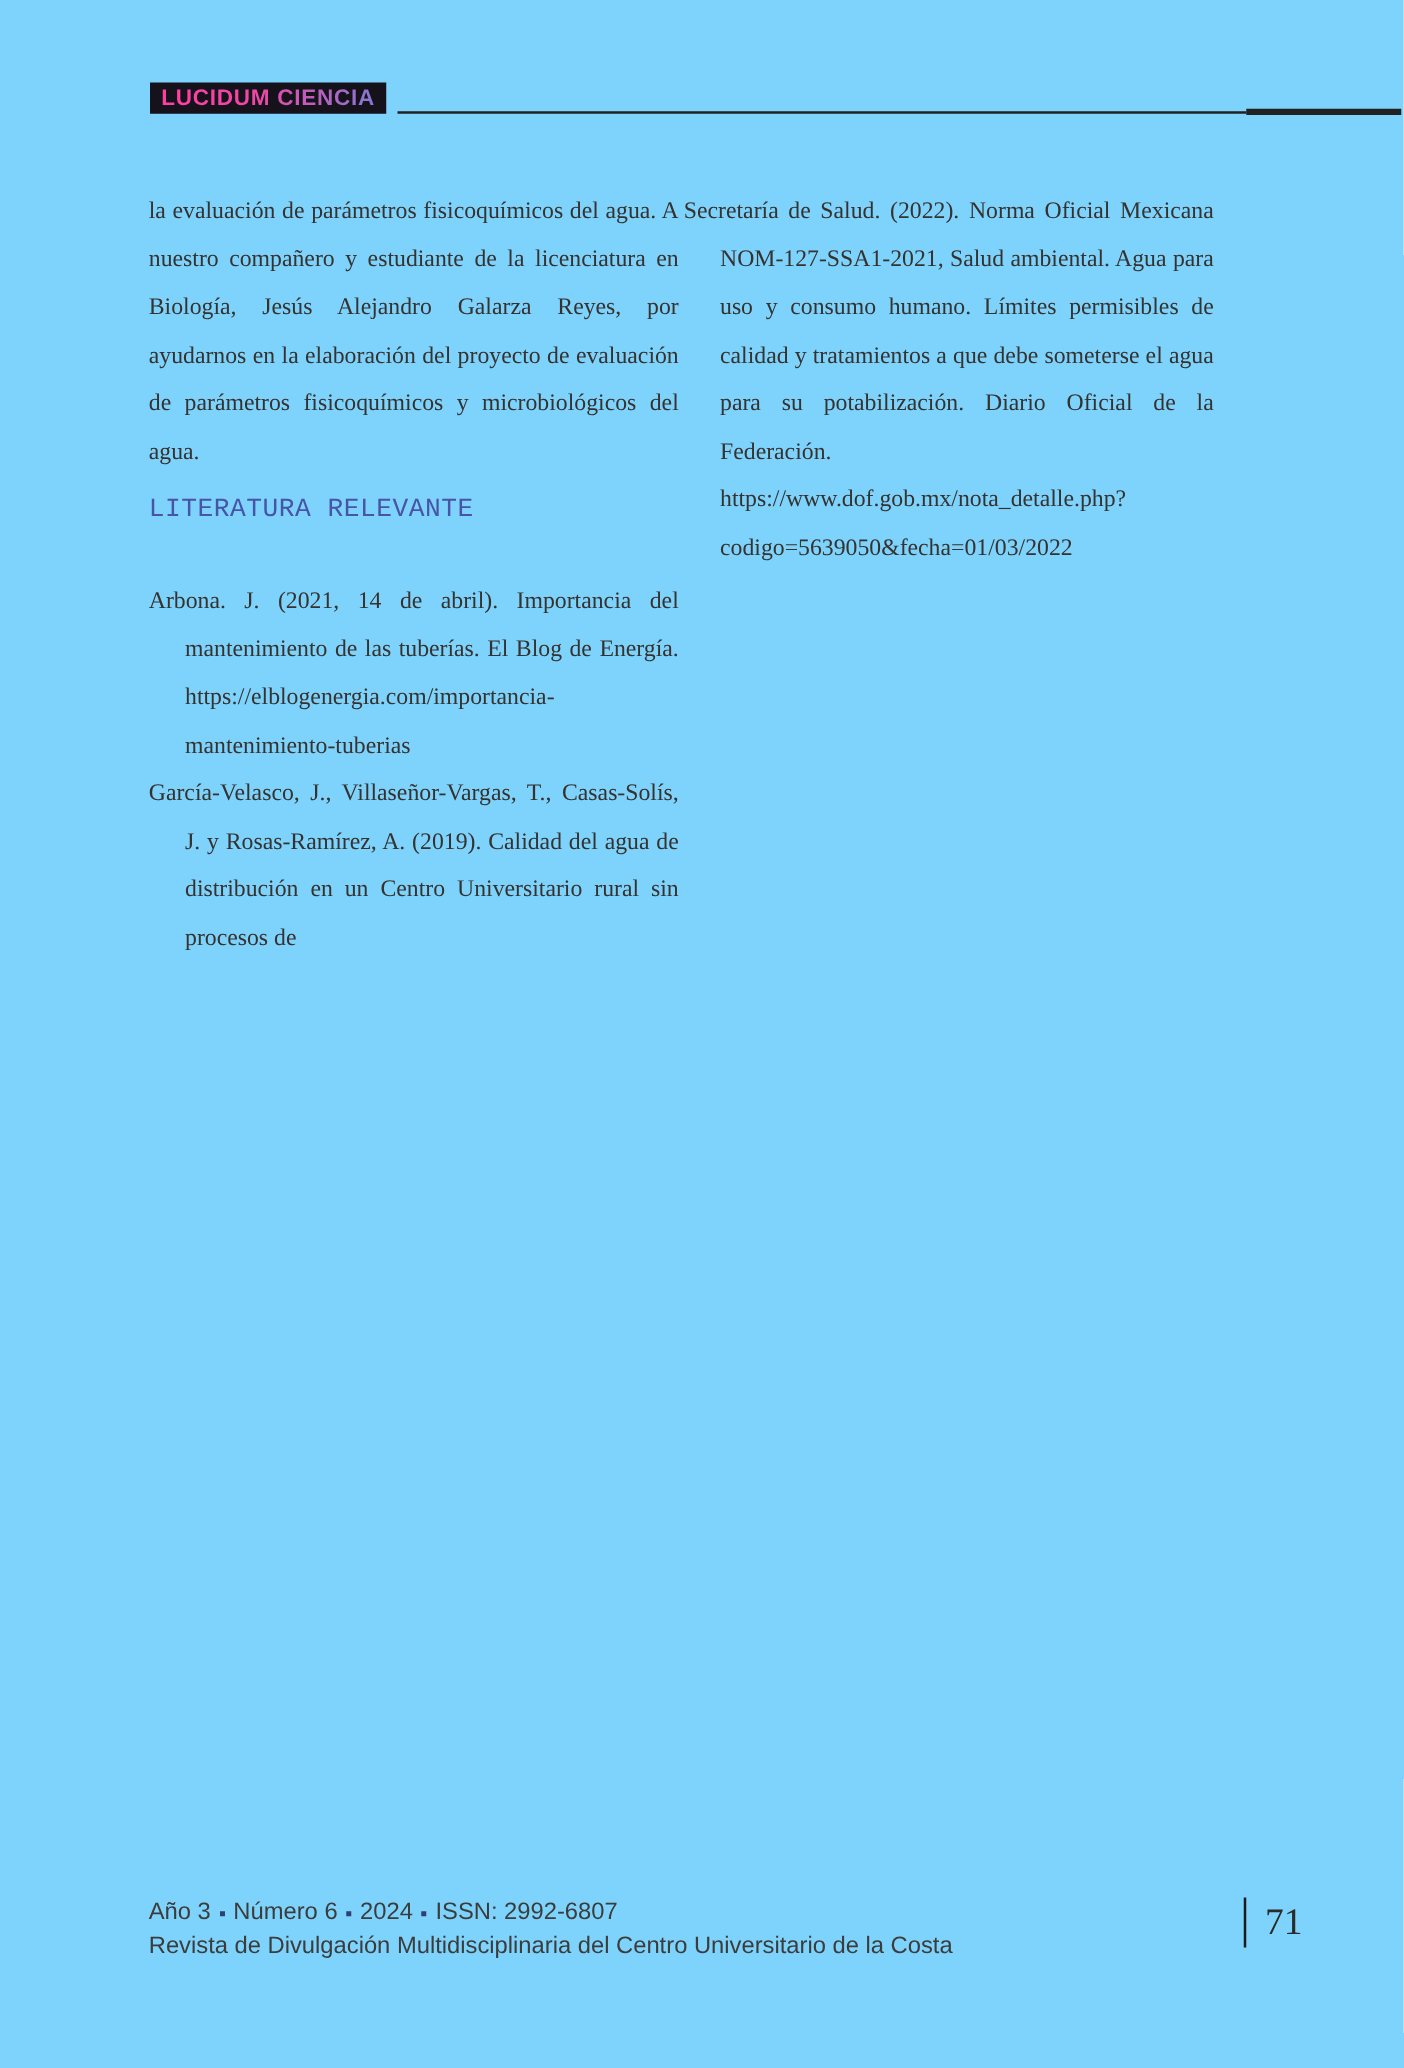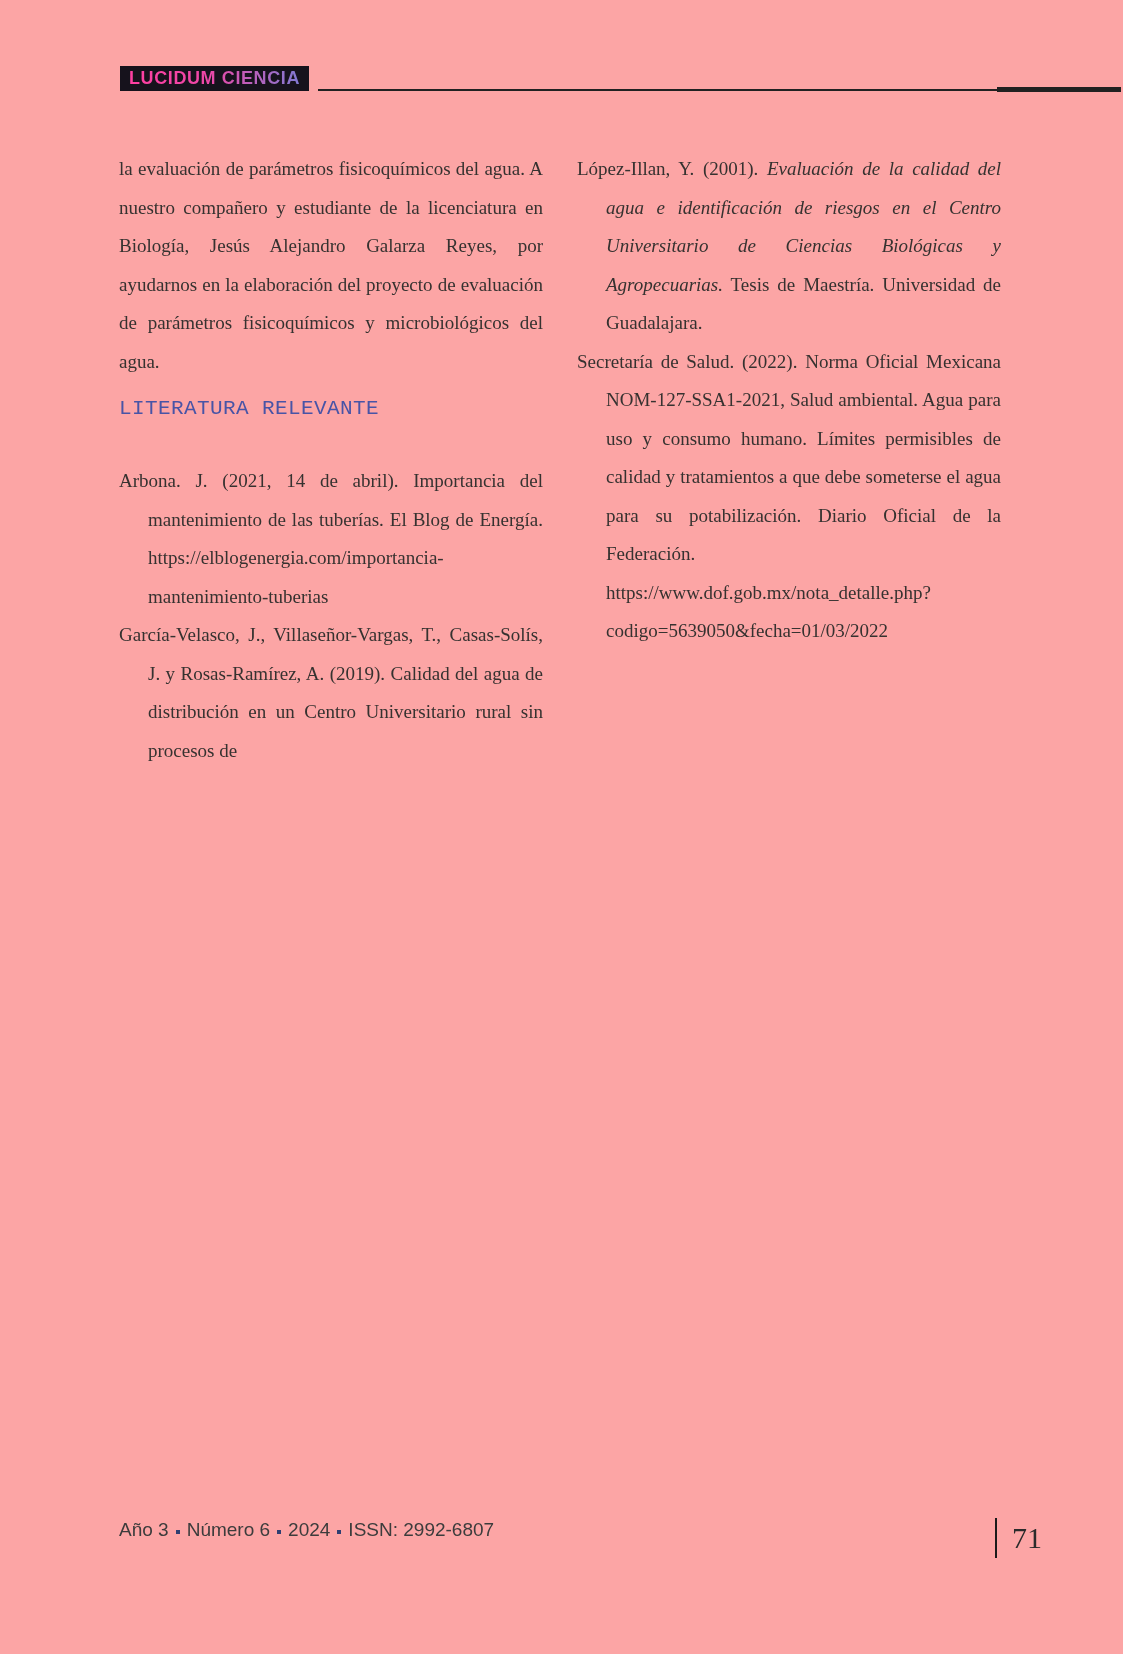--- a/index.html
+++ b/index.html
@@ -1,20 +1,20 @@
 <!DOCTYPE html>
 <html lang="es"><head>
 <meta charset="utf-8">
 <style>
   html, body { margin: 0; padding: 0; background: #ffffff; }
   .page {
     position: relative;
     width: 1123px;
     height: 1654px;
-    background: #fca5a5;
+    background: #7dd3fc;
     overflow: hidden;
     font-family: "Liberation Serif", serif;
   }
 
   
   .logo-badge {
     position: absolute;
     left: 120px;
     top: 66px;
     height: 25px;
@@ -36,21 +36,21 @@
       background: linear-gradient(90deg, #ff3fa2 0%, #ee47a7 45%, #b563be 75%, #8179d2 100%);
       -webkit-background-clip: text;
       background-clip: text;
       color: transparent;
     }
   }
   .rule-thin  { position: absolute; left: 318px; top: 89px; width: 679px; height: 2px; background: #212121; }
   .rule-thick { position: absolute; left: 997px; top: 87px; width: 124px; height: 5px; background: #212121; }
 
   
-  .columns { position: absolute; left: 119px; top: 150px; display: flex; gap: 34px; }
+  .columns { position: absolute; left: 119px; top: 150px; display: flex; gap: 4px; }
   .col {
     width: 424px;
     font-size: 19px;
     line-height: 38.5px;
     color: #363230;
     text-align: justify;
     hyphens: auto;
     overflow-wrap: break-word;
   }
   p { margin: 0; }
@@ -110,28 +110,28 @@
   <div class="columns">
 
     <div class="col">
       <p>la evaluación de parámetros fisicoquímicos del agua. A nuestro compañero y estudiante de la licenciatura en Biología, Jesús Alejandro Galarza Reyes, por ayudarnos en la elaboración del proyecto de evaluación de parámetros fisicoquímicos y microbiológicos del agua.</p>
       <h2 class="section-heading">LITERATURA RELEVANTE</h2>
       <p class="ref">Arbona. J. (2021, 14 de abril). Importancia del mantenimiento de las tuberías. El Blog de Energía. https://elblogenergia.com/importancia-mantenimiento-tuberias</p>
       <p class="ref">García-Velasco, J., Villaseñor-Vargas, T., Casas-Solís, J. y Rosas-Ramírez, A. (2019). Calidad del agua de distribución en un Centro Universitario rural sin procesos de</p>
     </div>
 
     <div class="col">
-      <p class="ref"><span>López-Illan, Y. (2001). </span><span class="italic">Evaluación de la calidad del agua e identificación de riesgos en el Centro Universitario de Ciencias Biológicas y Agropecuarias.</span><span> Tesis de Maestría. Universidad de Guadalajara.</span></p>
       <p class="ref">Secretaría de Salud. (2022). Norma Oficial Mexicana NOM-127-SSA1-2021, Salud ambiental. Agua para uso y consumo humano. Límites permisibles de calidad y tratamientos a que debe someterse el agua para su potabilización. Diario Oficial de la Federación. https://www.dof.gob.mx/nota_detalle.php?codigo=5639050&amp;fecha=01/03/2022</p>
     </div>
 
   </div>
 
   <div class="footer">
     <div><span>Año 3</span><span class="bullet"></span><span>Número 6</span><span class="bullet"></span><span>2024</span><span class="bullet"></span><span>ISSN: 2992-6807</span></div>
+    <div>Revista de Divulgación Multidisciplinaria del Centro Universitario de la Costa</div>
   </div>
 
   <div class="pagenum-wrap">
     <div class="pagenum-bar"></div>
     <div class="pagenum">71</div>
   </div>
 
 </div>
 
 </body></html>

